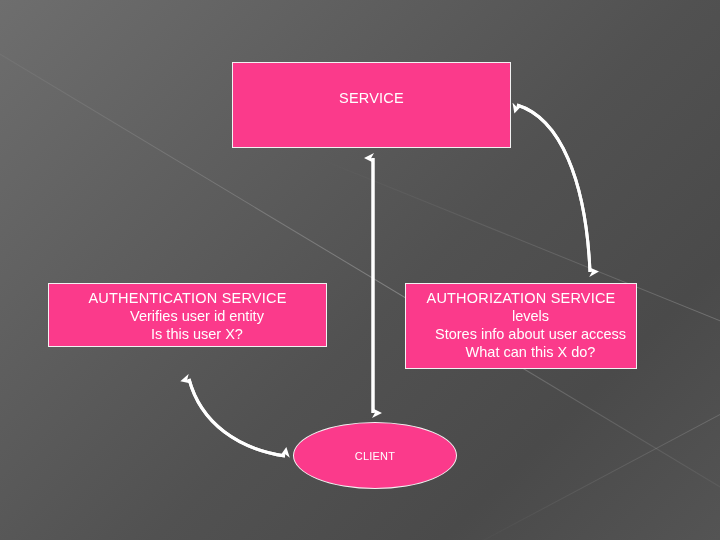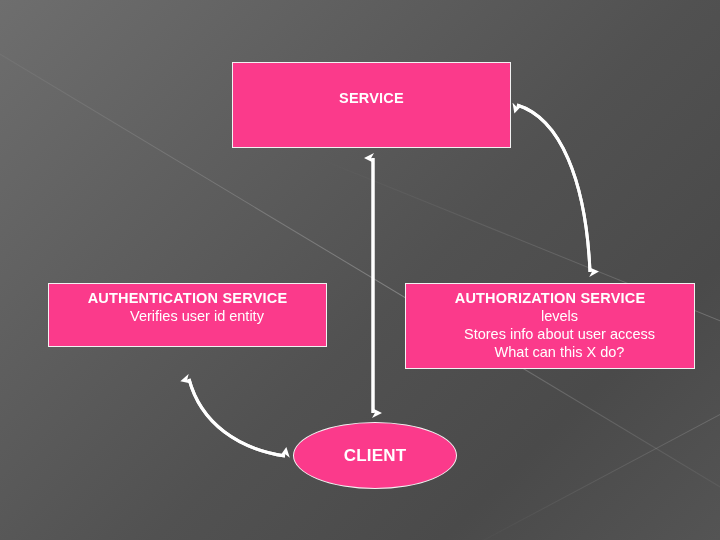--- a/index.html
+++ b/index.html
@@ -49,21 +49,21 @@
 
   .node {
     position: absolute;
     box-sizing: border-box;
     background: #fb3a8b;
     border: 1px solid #f2f2f2;
     color: #ffffff;
     text-align: center;
   }
   .node .title {
-    font-weight: bold;
+    font-weight: normal;
     font-size: 14.5px;
     line-height: 18px;
     letter-spacing: 0.2px;
   }
   .node .line {
     font-weight: normal;
     font-size: 14.5px;
     line-height: 18px;
     margin-left: 19px;
   }
@@ -78,37 +78,37 @@
   #node-authentication {
     left: 48px;
     top: 283px;
     width: 279px;
     height: 64px;
     padding-top: 5px;
   }
   #node-authorization {
     left: 405px;
     top: 283px;
-    width: 290px;
+    width: 232px;
     height: 86px;
     padding-top: 5px;
   }
   #node-client {
     left: 293px;
     top: 422px;
     width: 164px;
     height: 67px;
     border-radius: 50%;
     display: flex;
     align-items: center;
     justify-content: center;
     padding: 0;
   }
   #node-client .title {
-    font-size: 17px;
+    font-size: 11px;
   }
 
   #connectors {
     position: absolute;
     left: 0;
     top: 0;
     width: 720px;
     height: 540px;
     pointer-events: none;
   }
@@ -148,20 +148,21 @@
     </g>
   </svg>
 
   <div class="node" id="node-service">
     <div class="title">SERVICE</div>
   </div>
 
   <div class="node" id="node-authentication">
     <div class="title">AUTHENTICATION SERVICE</div>
     <div class="line">Verifies user id entity</div>
+    <div class="line">Is this user X?</div>
   </div>
 
   <div class="node" id="node-authorization">
     <div class="title">AUTHORIZATION SERVICE</div>
     <div class="line">levels</div>
     <div class="line">Stores info about user access</div>
     <div class="line">What can this X do?</div>
   </div>
 
   <div class="node" id="node-client">

